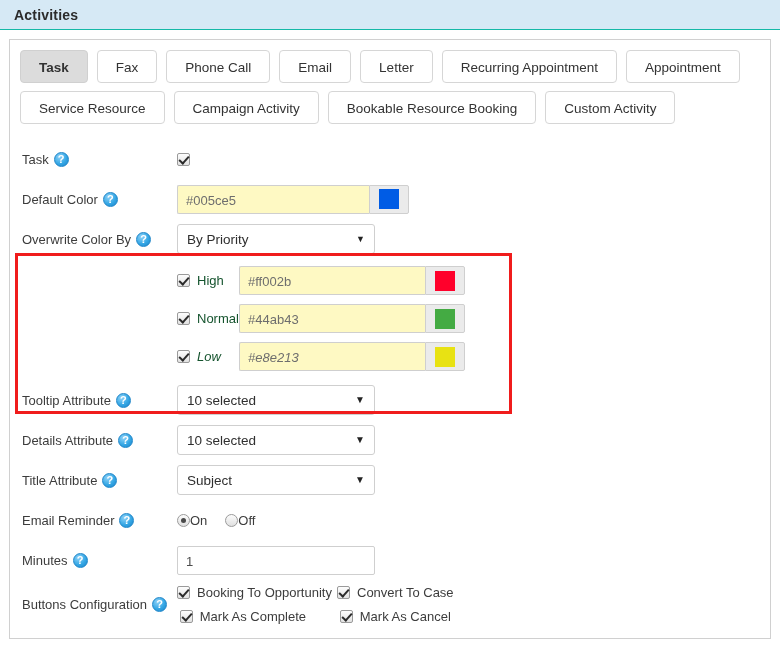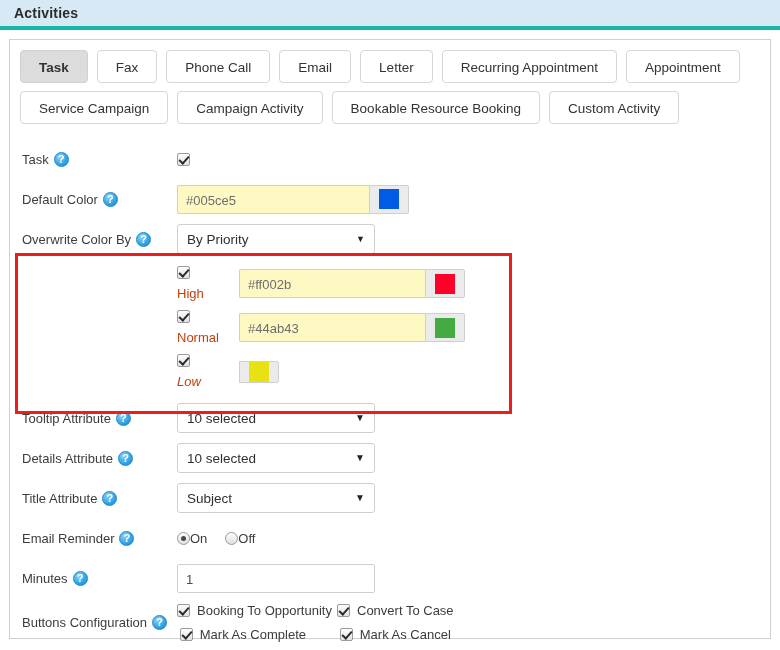--- a/index.html
+++ b/index.html
@@ -13,21 +13,21 @@
     font-family: "Liberation Sans", sans-serif;
     font-size: 13px;
     color: #333333;
     overflow: hidden;
   }
 
   
   .panel-header {
     height: 30px;
     background: #d6e9f5;
-    border-bottom: 4px solid #14b8a6;
+    border-bottom: 1px solid #14b8a6;
     display: flex;
     align-items: center;
     padding-left: 14px;
     box-sizing: border-box;
   }
   .panel-header .title {
     font-size: 14px;
     font-weight: bold;
     color: #2b2b2b;
     letter-spacing: .2px;
@@ -222,24 +222,24 @@
   .prow {
     display: flex;
     align-items: center;
     margin-bottom: 9px;
     padding-left: 167px;
   }
   .prow .cblabel {
     width: 62px;
     min-width: 62px;
     display: flex;
+    align-items: center;
     gap: 7px;
     font-size: 13px;
-    color: #c2410c;
-    flex-direction: column;
+    color: #14532d;
   }
 
   
   .btncfg { display: flex; flex-direction: column; gap: 9px; }
   .btncfg-row { display: flex; }
   .chk-item { display: flex; align-items: center; gap: 7px; font-size: 13px; color: #3c3c3c; cursor: pointer; }
   .chk-item.col1 { width: 160px; min-width: 160px; }
 </style>
 </head>
 <body>
@@ -254,21 +254,21 @@
     <div class="tab-row">
       <div class="tab active"><span>Task</span></div>
       <div class="tab"><span>Fax</span></div>
       <div class="tab"><span>Phone Call</span></div>
       <div class="tab"><span>Email</span></div>
       <div class="tab"><span>Letter</span></div>
       <div class="tab"><span>Recurring Appointment</span></div>
       <div class="tab"><span>Appointment</span></div>
     </div>
     <div class="tab-row">
-      <div class="tab"><span>Service Campaign</span></div>
+      <div class="tab"><span>Service Resource</span></div>
       <div class="tab"><span>Campaign Activity</span></div>
       <div class="tab"><span>Bookable Resource Booking</span></div>
       <div class="tab"><span>Custom Activity</span></div>
     </div>
   </div>
 
   <div class="form">
 
     <div class="frow">
       <div class="flabel">
@@ -331,20 +331,21 @@
         </div>
       </div>
     </div>
 
     <div class="prow" style="margin-bottom:14px;font-style:italic;">
       <div class="cblabel">
         <span class="cb checked"></span>
         <span>Low</span>
       </div>
       <div class="colorgroup">
+        <div class="input readonly" style="width:186px;">#e8e213</div>
         <div class="swatch-box">
           <span class="swatch" style="background:#e8e213;"></span>
         </div>
       </div>
     </div>
 
     <div class="frow">
       <div class="flabel">
         <span>Tooltip Attribute</span>
         <span class="help">?</span>

